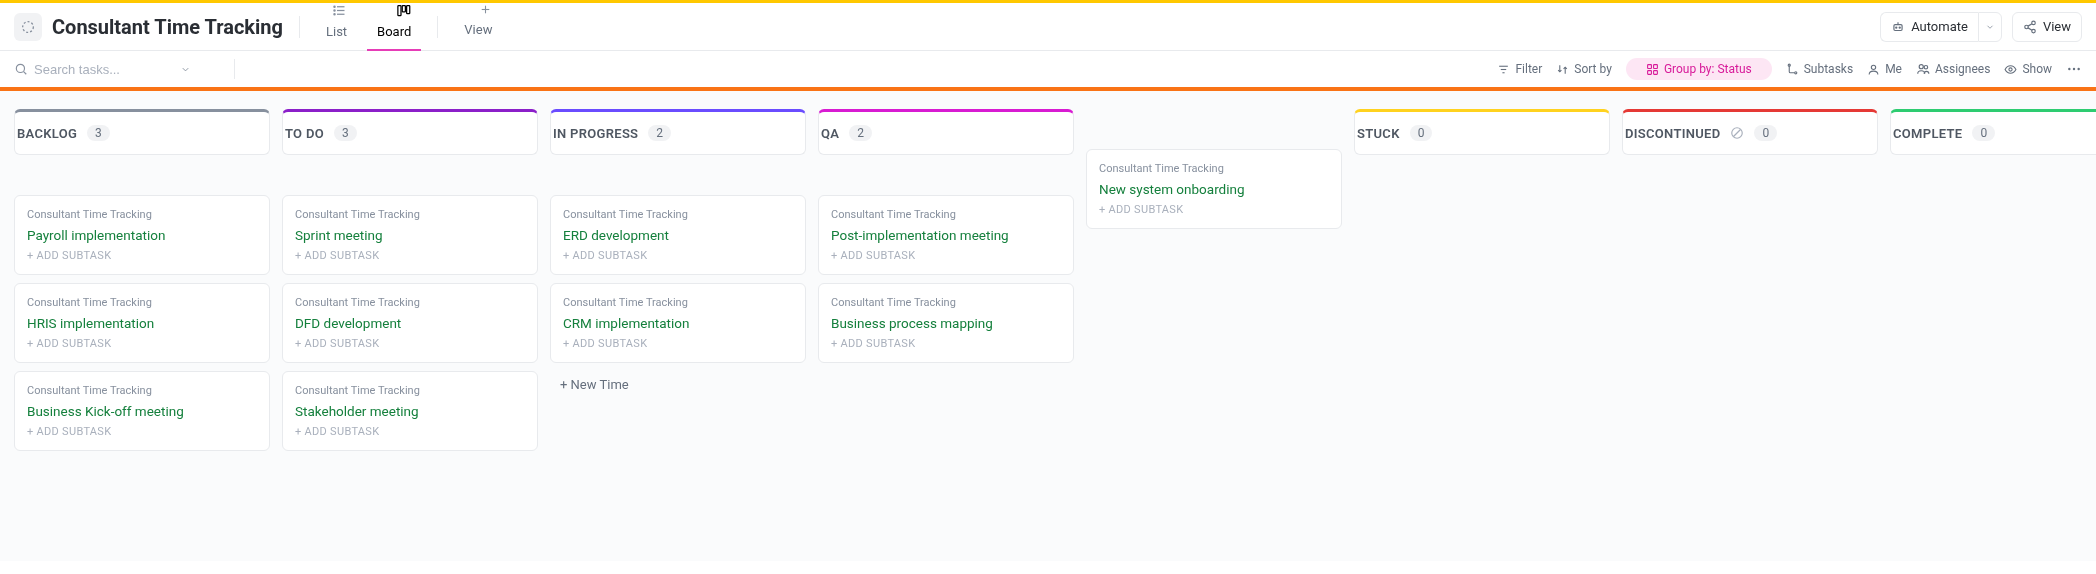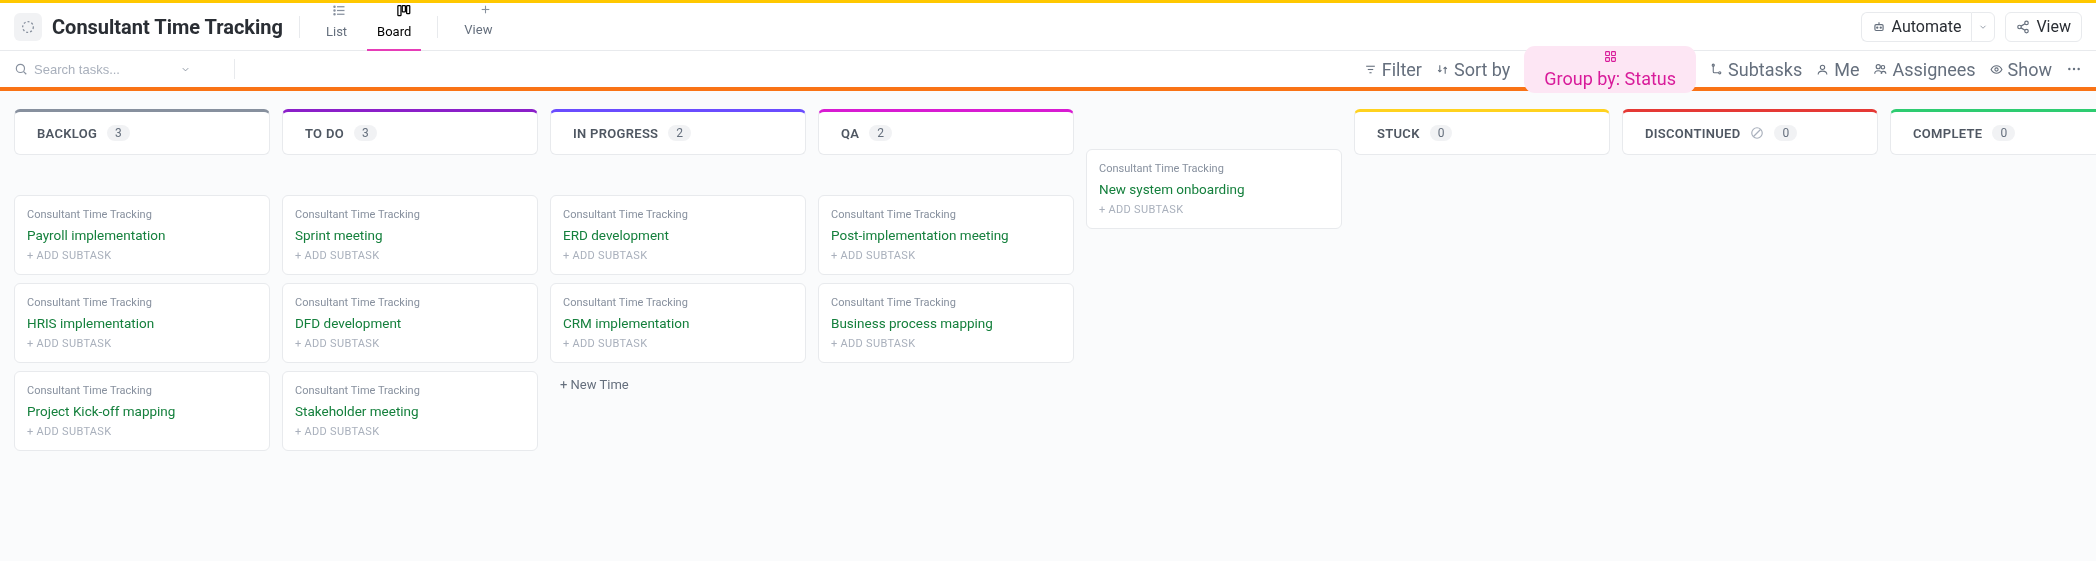--- a/index.html
+++ b/index.html
@@ -42,21 +42,21 @@
   }
   .view-tab.active { color: #000000; border-bottom-color: #e63db7; }
   .view-tab svg { display: block; }
 
   .top-spacer { flex: 1; }
 
   .pill-btn {
     display: flex; align-items: center; gap: 6px;
     border: 1px solid #e8eaed; border-radius: 6px;
     padding: 5px 10px; height: 30px;
-    color: #2a2e34; font-size: 16px; cursor: pointer;
+    color: #2a2e34; font-size: 13px; cursor: pointer;
     background: #fff;
   }
   .pill-btn svg { display:block; }
   .pill-split { display:flex; align-items:center; }
   .pill-split .main { border-top-right-radius:0; border-bottom-right-radius:0; border-right:none; }
   .pill-split .caret { border-top-left-radius:0; border-bottom-left-radius:0; padding:5px 6px; }
 
   
   .toolbar {
     display:flex; align-items:center;
@@ -68,42 +68,42 @@
     display:flex; align-items:center; gap:6px;
     color:#87909e; width: 200px;
   }
   .search-wrap input {
     border:none; outline:none; font-size:13px; color:#2a2e34; width: 140px;
   }
   .search-wrap input::placeholder { color:#a9b0bc; }
   .search-caret { color:#87909e; }
   .toolbar .divider { height: 20px; }
   .toolbar-right { margin-left:auto; display:flex; align-items:center; gap:14px; }
-  .tb-item { display:flex; align-items:center; gap:5px; color:#656f7d; font-size:18px; cursor:pointer; }
+  .tb-item { display:flex; align-items:center; gap:5px; color:#656f7d; font-size:12px; cursor:pointer; }
   .tb-item svg { display:block; }
   .tb-item.group-active {
     background:#fde6f4; color:#d81b9a;
-    padding:4px 20px; border-radius:11px;flex-direction:column;
+    padding:4px 20px; border-radius:11px;
   }
 
   
   .board {
     display:flex; gap:12px;
     padding: 18px 14px;
     background:#fafbfc;
     overflow-x:auto;
     min-height: 470px;
   }
   .column { width: 256px; flex-shrink:0; }
   .col-header {
     background:#fff;
     border: 1px solid #e8eaed;
     border-top: 3px solid var(--col-color, #87909e);
     border-radius: 6px;
-    padding: 13px 22px;
+    padding: 13px 2px;
     display:flex; align-items:center; gap:10px;
   }
   .col-title { font-weight:600; font-size:13px; letter-spacing:0.3px; text-transform:uppercase; color:#4f5762; }
   .col-count { background:#f1f2f4; color:#656f7d; border-radius:10px; padding:1px 8px; font-size:12px; min-width:20px; text-align:center; }
 
   .cards { margin-top: 40px; display:flex; flex-direction:column; gap:8px; }
   .card {
     background:#fff; border:1px solid #e8eaed; border-radius:6px;
     padding: 12px;
     display:flex; flex-direction:column; gap:6px;
@@ -291,21 +291,21 @@
           <div class="title">Payroll implementation</div>
           <div class="addsub">+ ADD SUBTASK</div>
         </div>
         <div class="card">
           <div class="proj">Consultant Time Tracking</div>
           <div class="title">HRIS implementation</div>
           <div class="addsub">+ ADD SUBTASK</div>
         </div>
         <div class="card">
           <div class="proj">Consultant Time Tracking</div>
-          <div class="title">Project Kick-off mapping</div>
+          <div class="title">Business Kick-off meeting</div>
           <div class="addsub">+ ADD SUBTASK</div>
         </div>
       </div>
     </div>
     <div class="column" style="--col-color: #8b1fc9;">
       <div class="col-header">
         <span class="col-title">TO DO</span>
         <span class="col-count">3</span>
       </div>
       <div class="cards">

